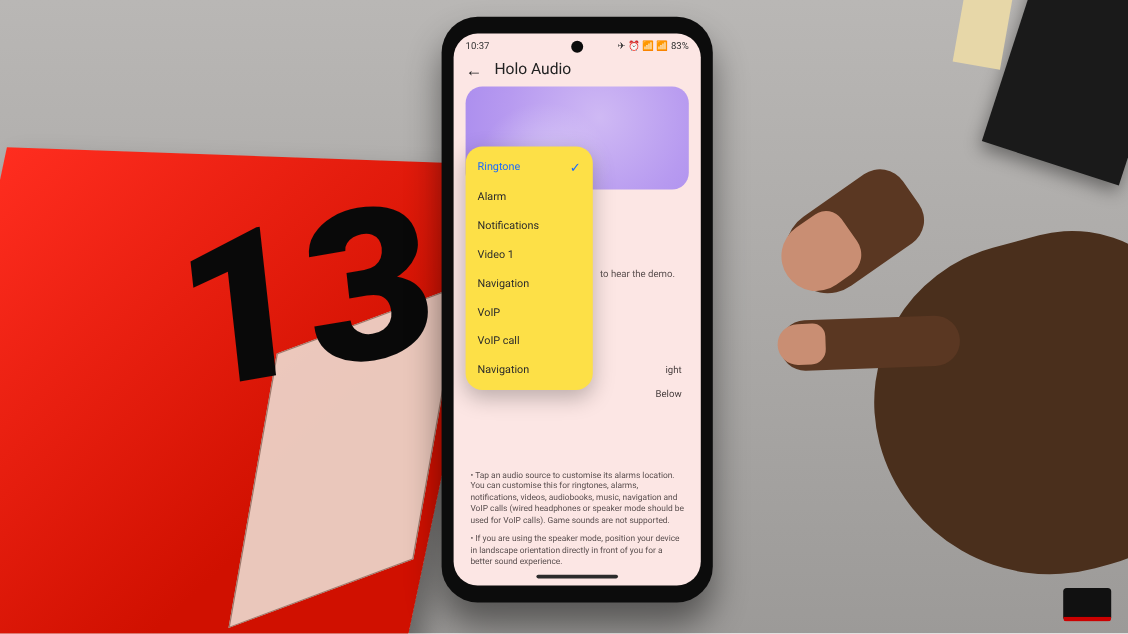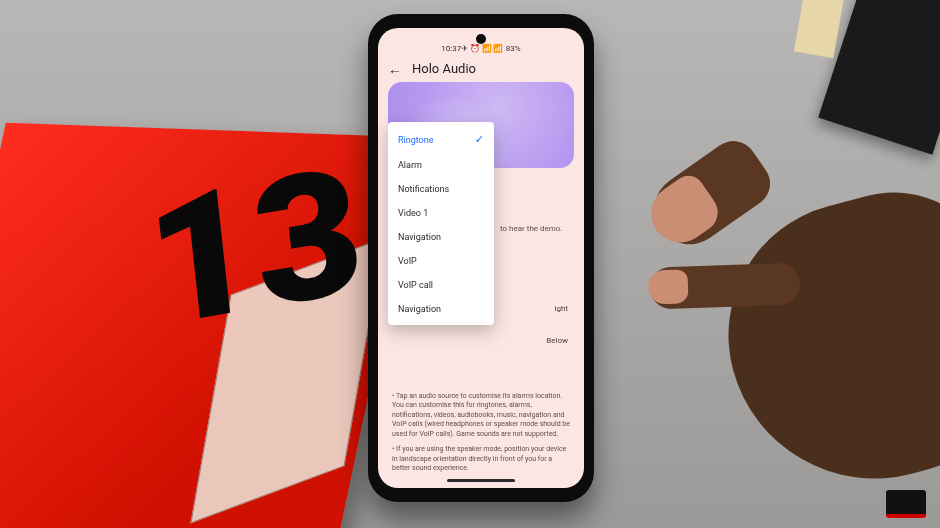--- a/index.html
+++ b/index.html
@@ -9,40 +9,40 @@
   .redbox .num{position:absolute;right:40px;top:10px;font-size:180px;font-weight:900;color:#090909;transform:rotate(-12deg) skewX(6deg)}
   .redbox .sidelabel{position:absolute;left:265px;top:130px;width:140px;height:230px;background:#efe7dc;transform:skewY(-22deg) rotate(-2deg);opacity:.85;border:1px solid #938a7e}
   
   .keypad{position:absolute;right:-20px;top:-20px;width:120px;height:160px;background:#1a1a1a;transform:rotate(18deg);box-shadow:0 6px 14px rgba(0,0,0,.4)}
   .keypad::before{content:"";position:absolute;left:-48px;top:42px;width:40px;height:60px;background:#e7d7a8;transform:rotate(-8deg)}
   
   .phone{position:absolute;left:368px;top:14px;width:226px;height:488px;background:#0c0c0c;border-radius:30px;box-shadow:0 18px 28px rgba(0,0,0,.45)}
   .screen{position:absolute;left:10px;top:14px;width:206px;height:460px;background:#fce6e4;border-radius:20px;overflow:hidden;color:#222;font-size:9px}
   .punch{position:absolute;left:50%;top:6px;width:10px;height:10px;background:#0b0b0b;border-radius:50%;transform:translateX(-50%)}
   
-  .statusbar{display:flex;justify-content:center;align-items:center;padding:16px 10px 0 10px;font-size:8px;color:#333}
+  .statusbar{display:flex;justify-content:space-between;align-items:center;padding:6px 10px 0 10px;font-size:8px;color:#333}
   .sb-right{display:flex;gap:2px;align-items:center}
   .sb-right span{font-size:8px}
   
   .hdr{display:flex;align-items:center;gap:10px;padding:8px 10px 6px 10px}
   .hdr .back{font-size:14px;line-height:1}
   .hdr .title{font-size:13px;font-weight:400;color:#222}
   
   .hero{margin:0 10px 6px 10px;height:86px;background:radial-gradient(circle at 60% 30%,#cfb9f4 0%,#b79af0 60%,#a98bee 100%);border-radius:14px;position:relative}
   .hero::after{content:"";position:absolute;inset:0;background:radial-gradient(circle at 35% 80%,rgba(255,255,255,.4),transparent 40%)}
   
-  .dropdown{position:absolute;left:10px;top:94px;width:106px;background:#ffffff;border-radius:4px;box-shadow:0 6px 18px rgba(0,0,0,.25);padding:4px 0;z-index:5}
+  .dropdown{position:absolute;left:10px;top:94px;width:106px;background:#fde047;border-radius:14px;box-shadow:0 6px 18px rgba(0,0,0,.25);padding:4px 0;z-index:5}
   .dropdown .item{display:flex;justify-content:space-between;align-items:center;padding:7px 10px;font-size:9px;color:#2b2b2b}
   .dropdown .item.selected{color:#1a6bff}
   .dropdown .chk{color:#1a6bff;font-size:11px}
   
   .hint{position:absolute;left:122px;top:196px;font-size:8px;color:#5a4f4f}
   .rlabel{position:absolute;right:16px;font-size:8px;color:#4a4040}
   .rl1{top:276px}
-  .rl2{top:308px}
+  .rl2{top:296px}
   .tiplist{position:absolute;left:14px;right:14px;top:364px;font-size:7px;line-height:1.35;color:#5a4f4f}
   .tiplist p{margin:0 0 6px 0}
   .navbar{position:absolute;left:50%;bottom:6px;width:68px;height:3px;background:#2b2b2b;border-radius:2px;transform:translateX(-50%)}
   
   .hand{position:absolute;right:-30px;top:120px;width:360px;height:360px;pointer-events:none}
   .palm{position:absolute;right:-40px;top:80px;width:280px;height:280px;background:#4a2f1c;border-radius:50% 40% 45% 55%;transform:rotate(-15deg)}
   .thumb{position:absolute;right:200px;top:40px;width:120px;height:70px;background:#5a3722;border-radius:60px 40px 40px 60px;transform:rotate(-35deg)}
   .thumb::after{content:"";position:absolute;left:-4px;top:4px;width:64px;height:58px;background:#c98e73;border-radius:44px 24px 30px 44px}
   .index{position:absolute;right:170px;top:145px;width:150px;height:42px;background:#5a3722;border-radius:30px;transform:rotate(-2deg)}
   .index::after{content:"";position:absolute;left:-2px;top:3px;width:40px;height:34px;background:#c98e73;border-radius:22px 14px 16px 22px}

